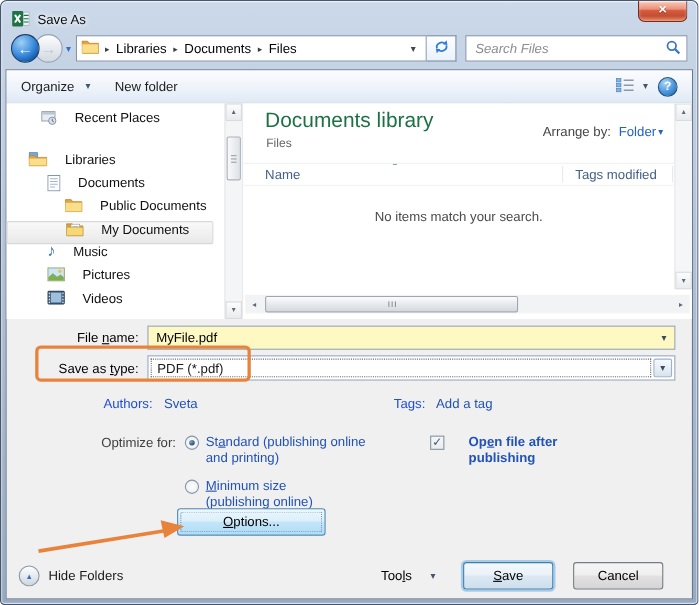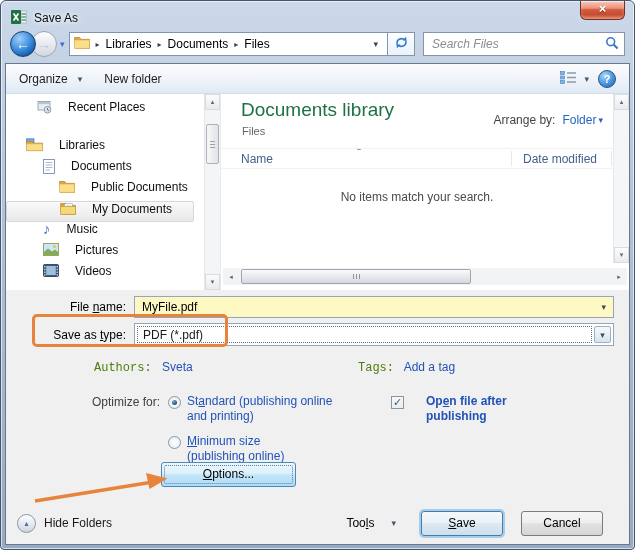--- a/index.html
+++ b/index.html
@@ -94,21 +94,21 @@
 .combo { flex: 1; height: 22px; background: #fef9c3; border: 1px solid #94A6BE; display: flex; align-items: center; padding: 0 4px 0 7px; cursor: text; }
 .combo-text { flex: 1; color: #000; }
 .combo-caret { color: #3C4A5A; font-size: 9px; padding: 0 3px; cursor: pointer; }
 .row-savetype { margin-top: 5px; }
 .select { flex: 1; height: 23px; background: #fff; border: 1px solid #94A6BE; display: flex; align-items: center; padding: 2px; cursor: pointer; }
 .select-inner { flex: 1; align-self: stretch; border: 1px dotted #6E6E6E; display: flex; align-items: center; padding: 0 5px; }
 .select-btn { width: 17px; align-self: stretch; margin-left: 2px; background: linear-gradient(#F5F9FC, #E7EFF6 50%, #D7E3F0); border: 1px solid #A0B0C4; border-radius: 2px; display: flex; align-items: center; justify-content: center; font-size: 9px; color: #3C4A5A; }
 .row-meta { position: relative; height: 16px; margin-top: 14px; }
 .meta-authors { position: absolute; left: 88px; }
 .meta-tags { position: absolute; left: 352px; }
-.meta-lbl { color: #4d7c0f; margin-right: 7px; font-family: Liberation Mono, monospace; }
+.meta-lbl { color: #1d4ed8; margin-right: 7px; }
 .link { color: #2152B8; cursor: pointer; }
 
 .optimize { position: relative; height: 68px; margin-top: 16px; }
 .opt-label { position: absolute; left: 86px; top: 3px; color: #404040; }
 .radio { position: absolute; width: 13px; height: 13px; border-radius: 50%; border: 1px solid #8795A5; background: radial-gradient(#FEFEFE, #E6EBF1); cursor: pointer; }
 .radio.checked::after { content: ""; position: absolute; left: 3px; top: 3px; width: 5px; height: 5px; border-radius: 50%; background: radial-gradient(circle at 35% 30%, #7FA8CC, #21415F 80%); }
 .r1 { left: 162px; top: 4px; }
 .r2 { left: 162px; top: 44px; }
 .radio-label { position: absolute; color: #2152B8; line-height: 15px; cursor: pointer; }
 .rl1 { left: 181px; top: 2px; width: 148px; }
@@ -332,21 +332,21 @@
           <span>Arrange by:</span>
           <span class="arrange-val">
             <span>Folder</span>
             <span class="arrange-caret">▾</span>
           </span>
         </div>
         <div class="colhead">
           <span class="col-name">Name</span>
           <span class="col-sort">▴</span>
           <span class="col-div" style="left:290px;"></span>
-          <span class="col-date">Date modified</span>
+          <span class="col-date">Tags modified</span>
           <span class="col-div" style="left:390px;"></span>
 
         </div>
         <div class="empty-msg">No items match your search.</div>
         <div class="vscroll">
           <div class="scroll-btn">
               <span>▴</span>
             </div>
           <div class="scroll-btn sb-bottom">
               <span>▾</span>

